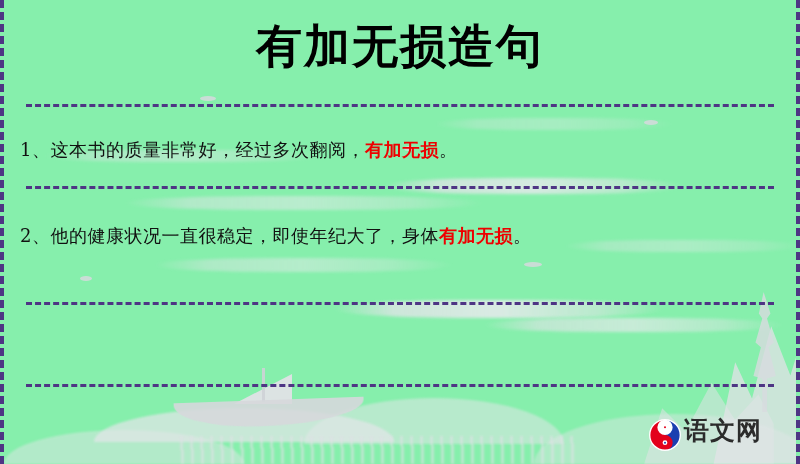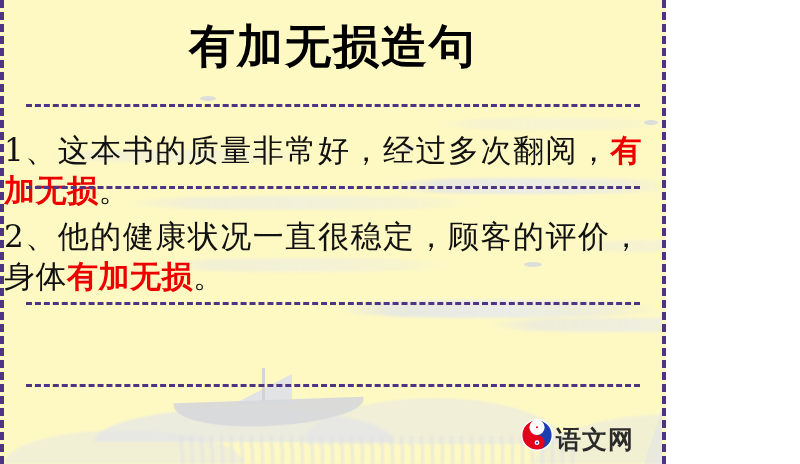--- a/index.html
+++ b/index.html
@@ -9,23 +9,23 @@
   body {
     width: 800px;
     height: 464px;
     overflow: hidden;
     background: #ffffff;
     font-family: "Liberation Serif", "DejaVu Serif", serif;
   }
 
   #page {
     position: relative;
-    width: 666px;
+    width: 800px;
     height: 464px;
-    background: #fef9c3;
+    background: #86efac;
     box-sizing: border-box;
     border-left: 4px dashed #4e3584;
     border-right: 4px dashed #4e3584;
     overflow: hidden;
   }
 
   
   .bg-layer {
     position: absolute;
     inset: 0;
@@ -152,47 +152,47 @@
     height: 0;
     border-top: 3px dashed #4e3584;
   }
   .div-1 { top: 104px; }
   .div-2 { top: 186px; }
   .div-3 { top: 302px; }
   .div-4 { top: 384px; }
 
   .sentence {
     position: absolute;
-    left: 0;
+    left: 16px;
     right: 20px;
     font-family: "DejaVu Serif", "Liberation Serif", serif;
-    font-size: 31px;
+    font-size: 18px;
     line-height: 40px;
     color: #111111;
     letter-spacing: 0.5px;
     text-align: justify;
   }
   .s-1 { top: 130px; }
   .s-2 { top: 216px; }
   .s-3 { top: 328px; }
 
   .kw {
     color: #ee0000;
     font-weight: 700;
     font-family: "DejaVu Serif", "Liberation Serif", serif;
     letter-spacing: 0.5px;
   }
 
   
   .logo {
     position: absolute;
-    right: 28px;
+    right: 34px;
     bottom: 12px;
     display: flex;
-    align-items: flex-end;
+    align-items: flex-start;
     gap: 2px;
     z-index: 3;
   }
   .logo-mark {
     width: 34px;
     height: 34px;
     flex: 0 0 34px;
     display: block;
   }
   .logo-text {
@@ -246,21 +246,21 @@
 
     <div class="divider div-1"></div>
 
     <div class="sentence s-1">
       <span>1、</span><span>这本书的质量非常好，经过多次翻阅，</span><span class="kw">有加无损</span><span>。</span>
     </div>
 
     <div class="divider div-2"></div>
 
     <div class="sentence s-2">
-      <span>2、</span><span>他的健康状况一直很稳定，顾客的评价，身体</span><span class="kw">有加无损</span><span>。</span>
+      <span>2、</span><span>他的健康状况一直很稳定，即使年纪大了，身体</span><span class="kw">有加无损</span><span>。</span>
     </div>
 
     <div class="divider div-3"></div>
 
 
     <div class="divider div-4"></div>
 
     <div class="logo">
       <svg class="logo-mark" viewBox="0 0 100 100">
         <circle cx="50" cy="50" r="45" fill="#ffffff"></circle>

